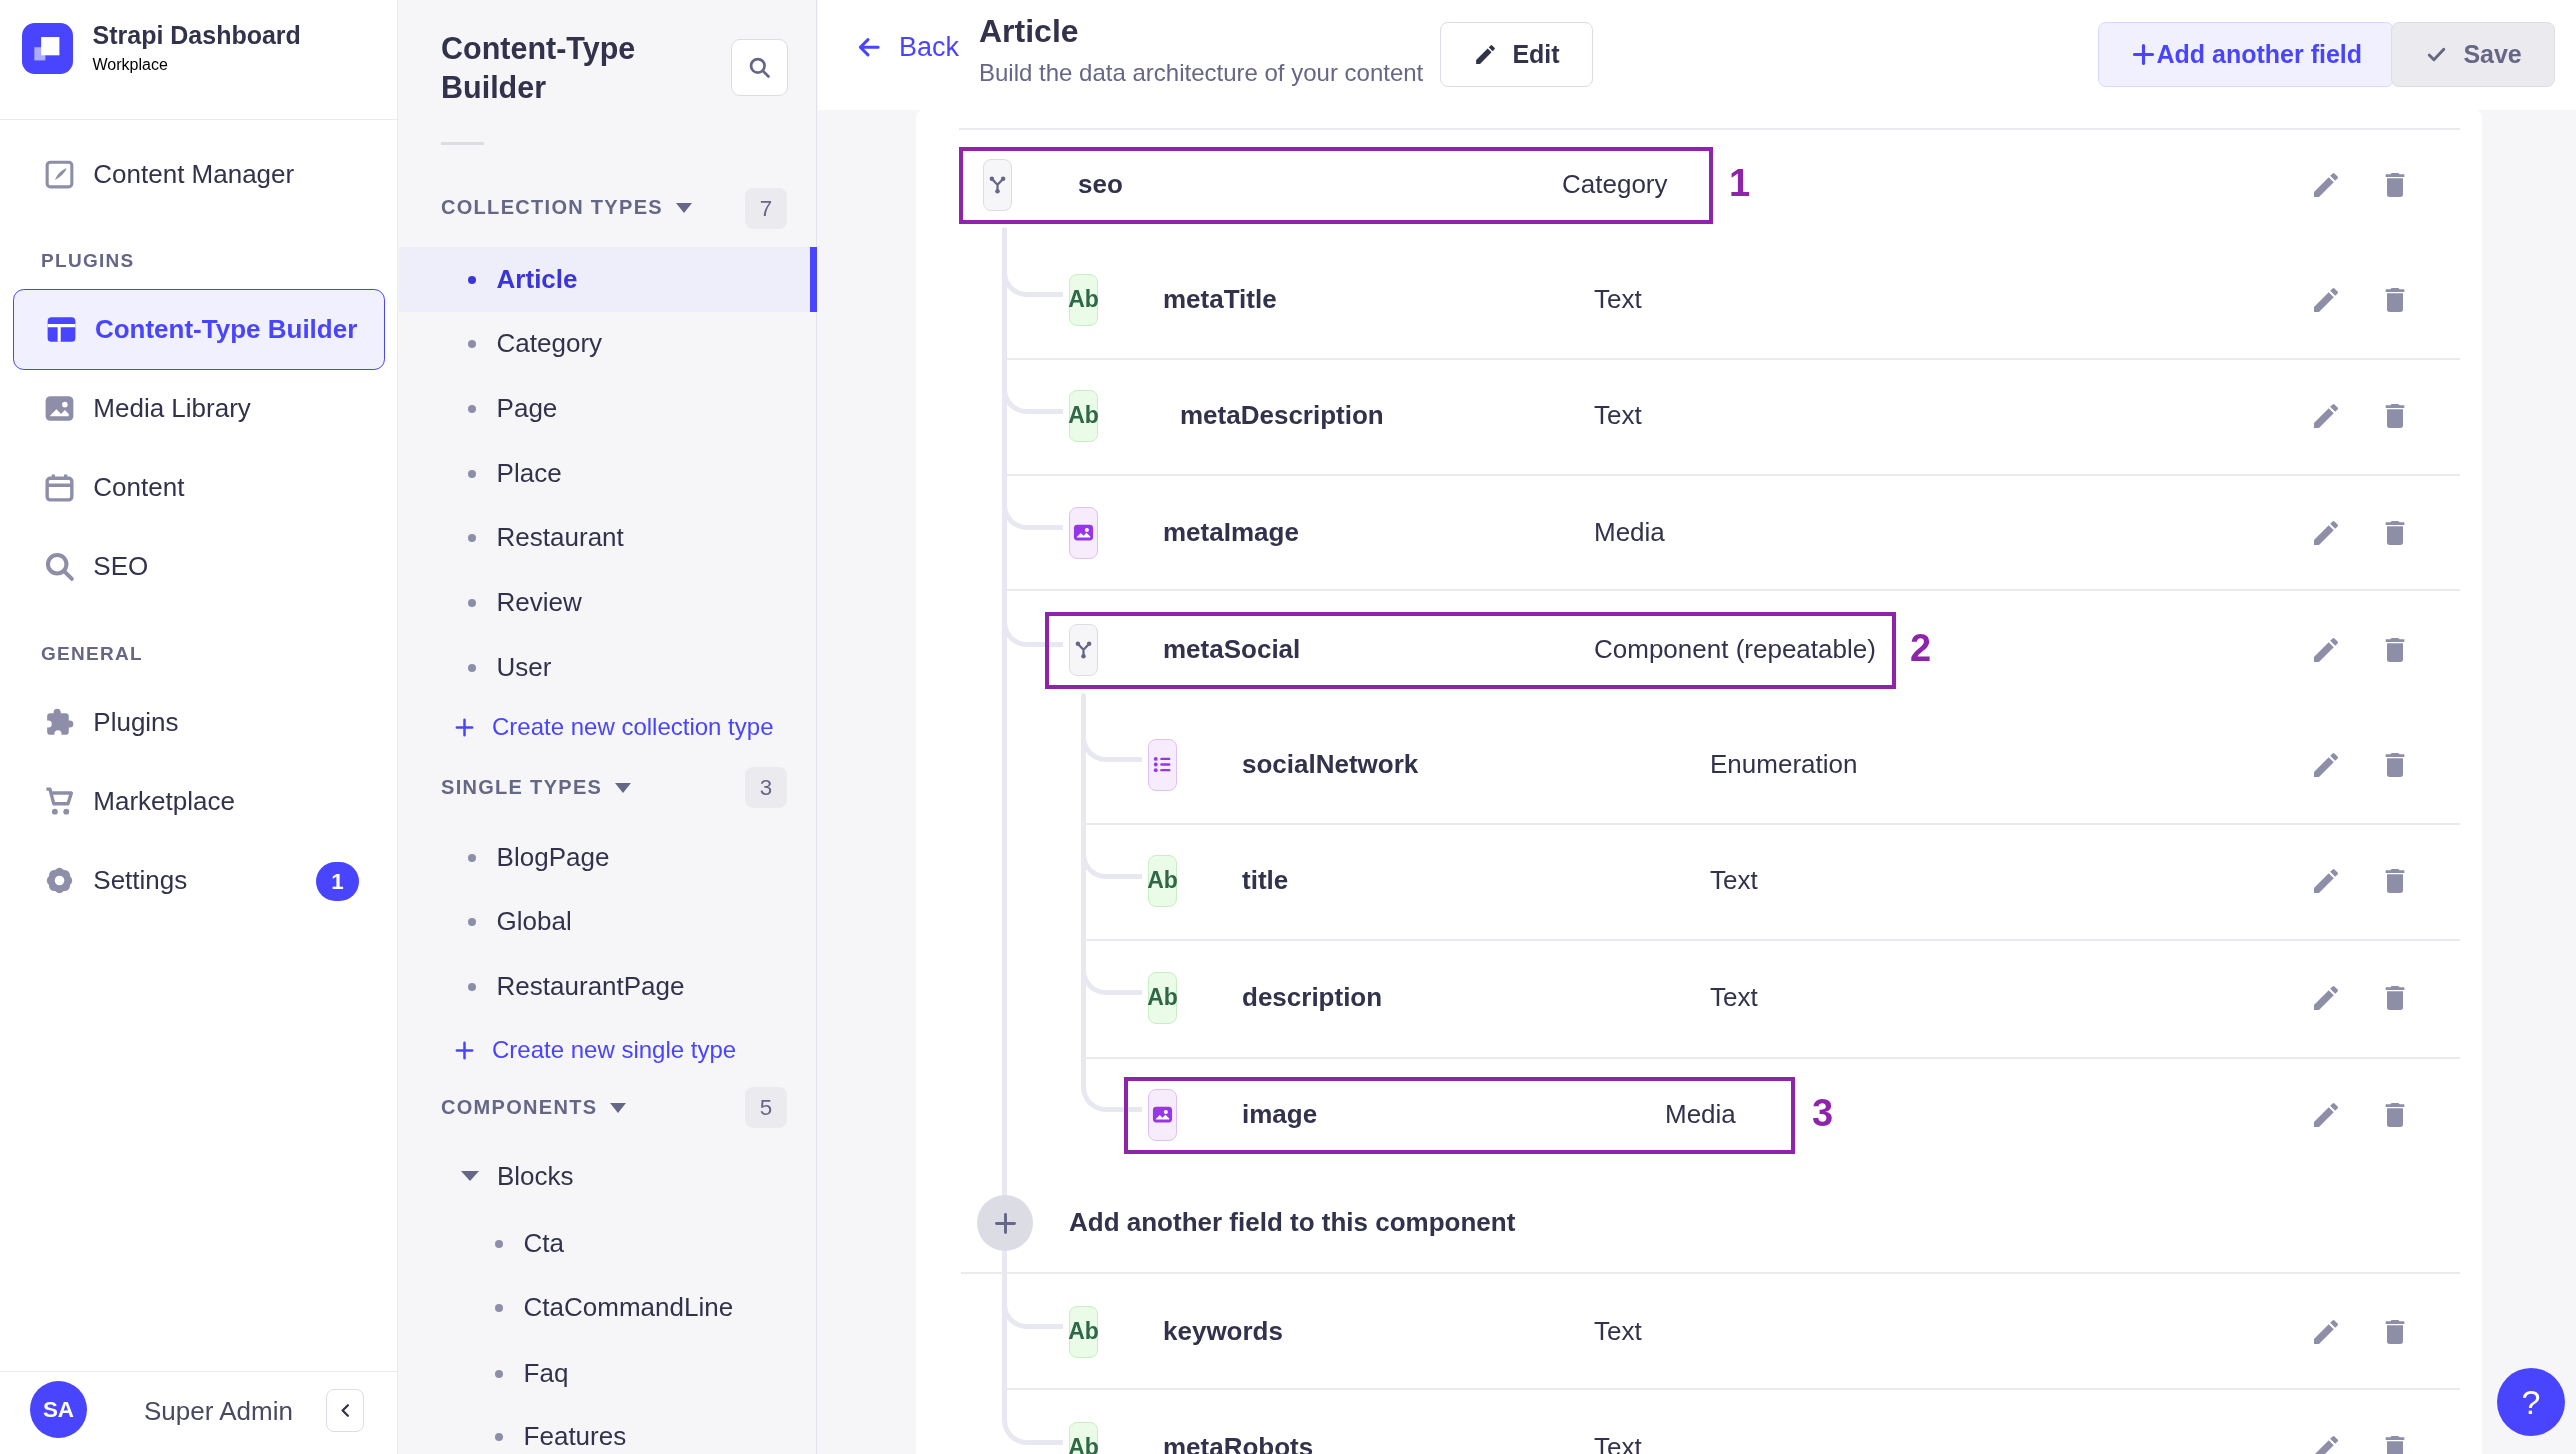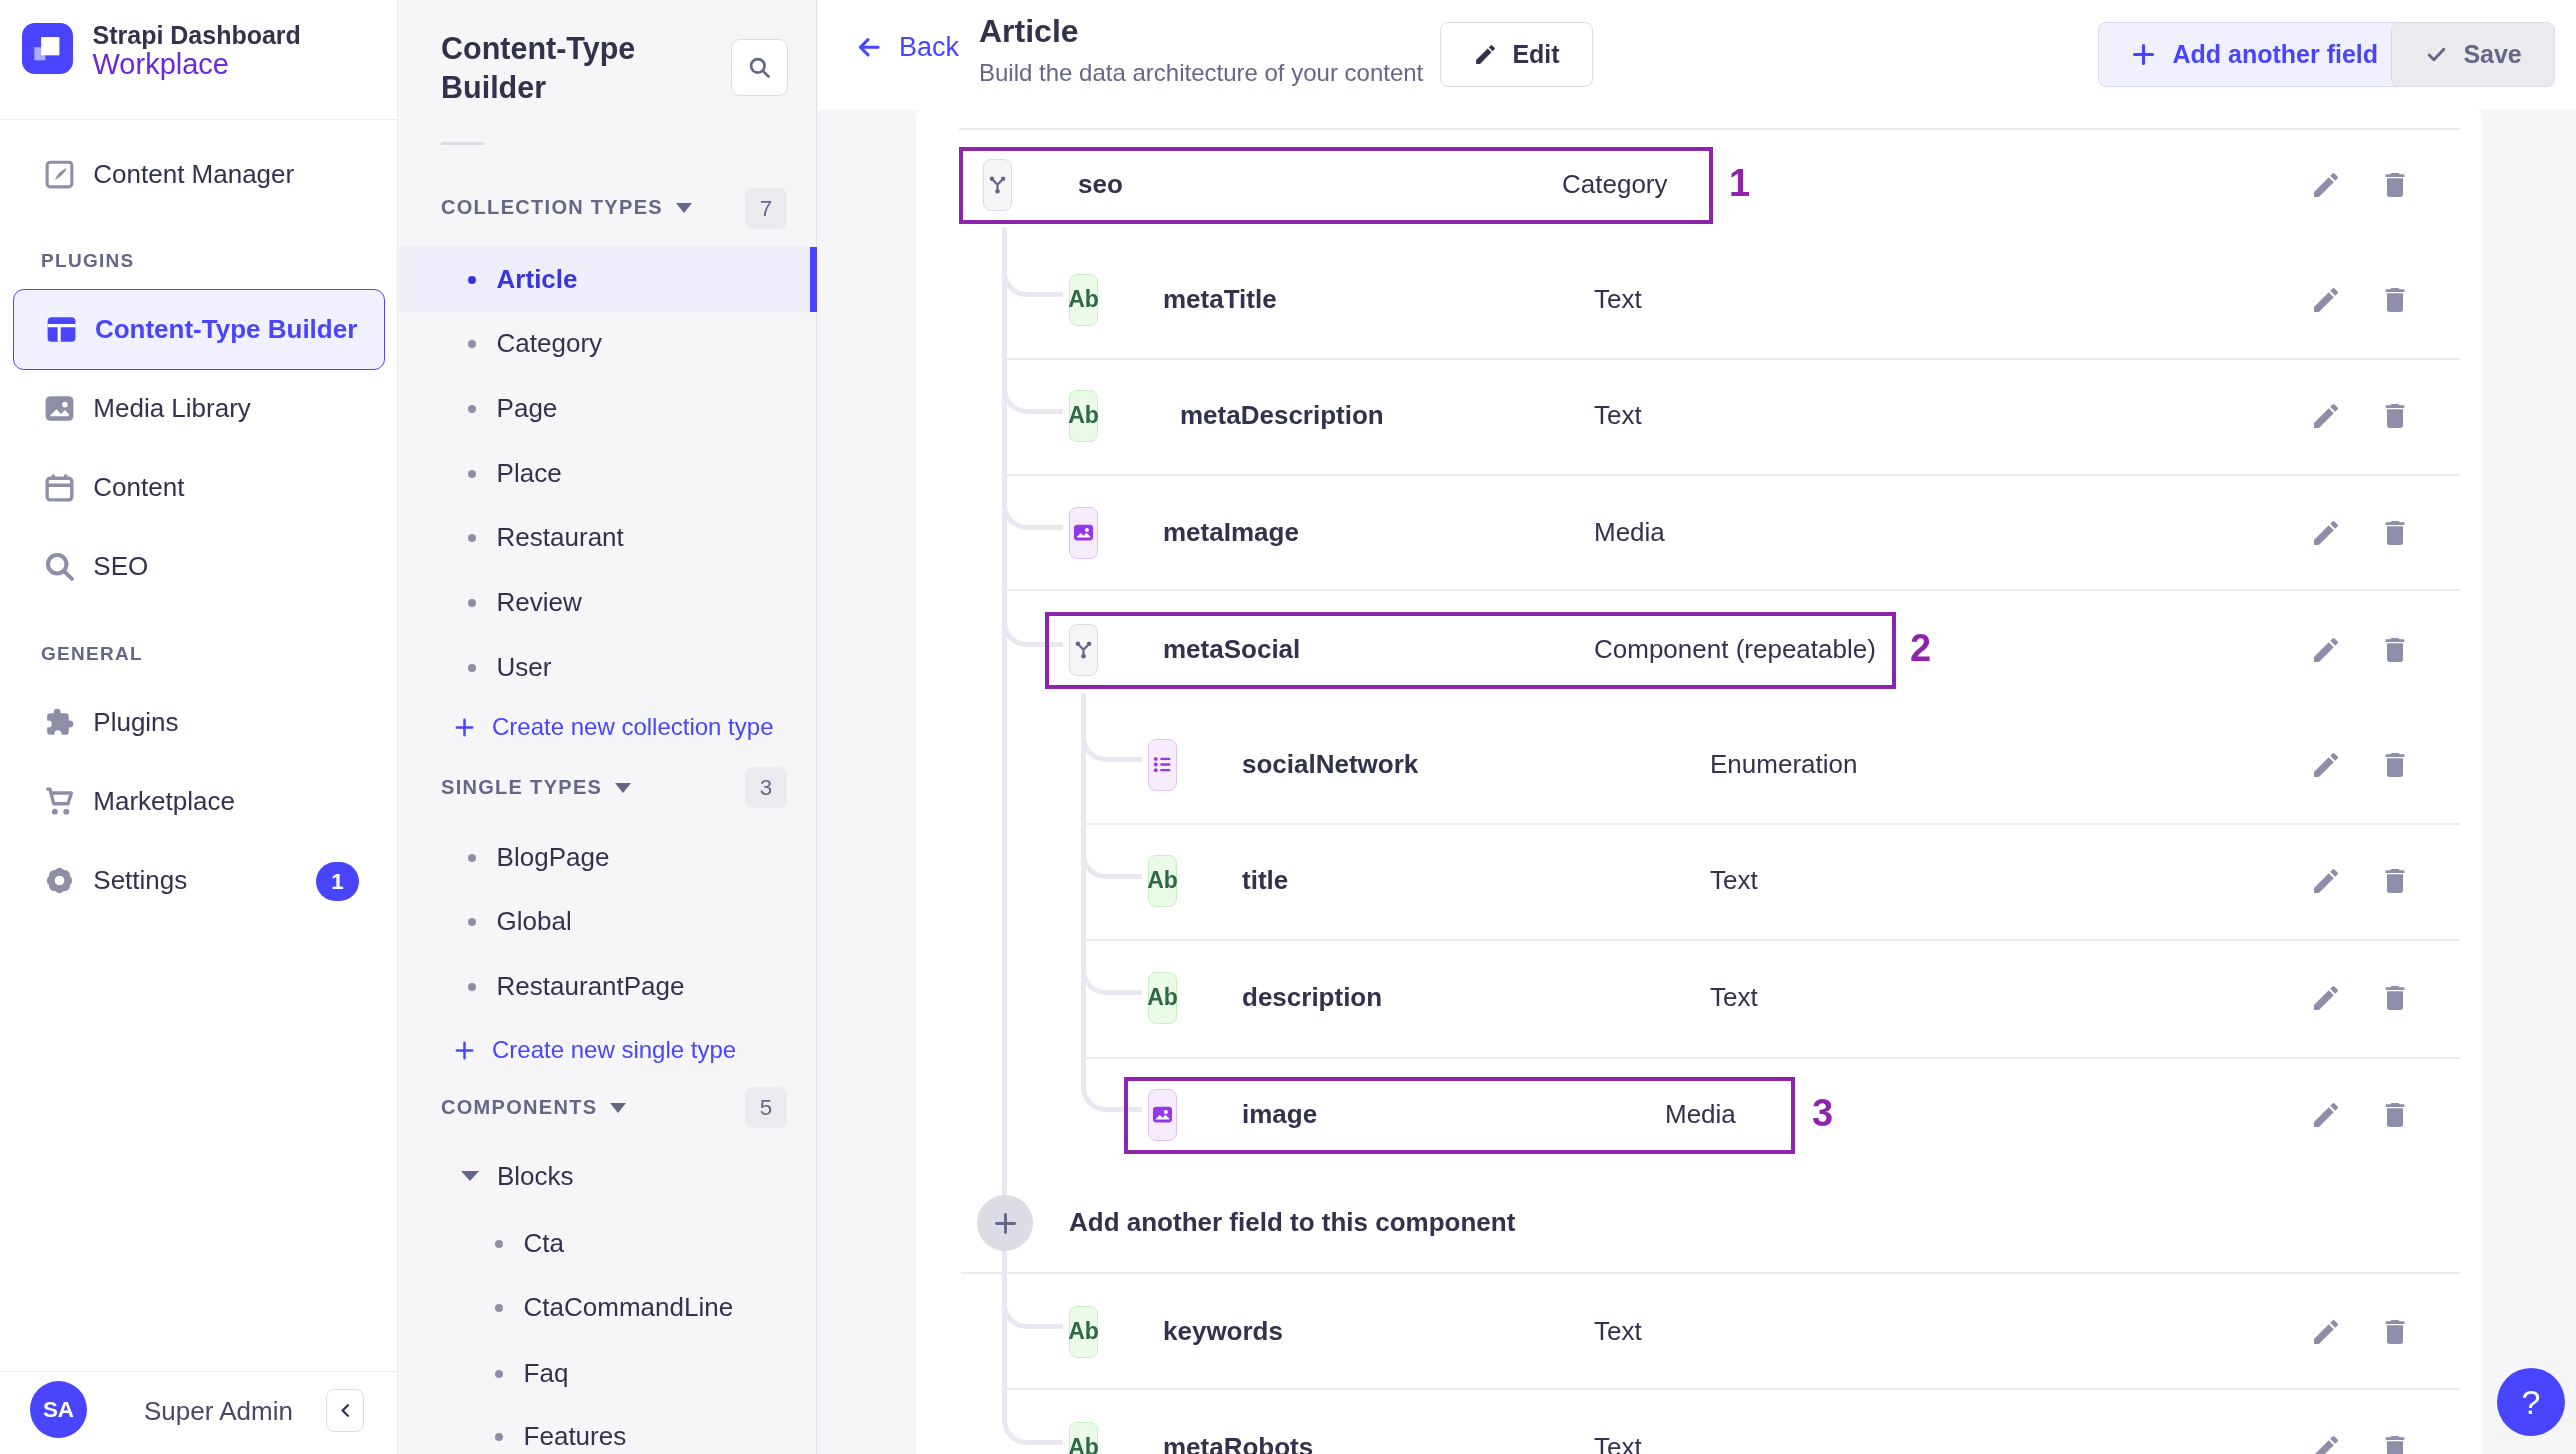--- a/index.html
+++ b/index.html
@@ -7,21 +7,21 @@
   html,body{width:2576px;height:1454px;overflow:hidden;background:#f6f6f9;
     font-family:"Liberation Sans",sans-serif;color:#32324d;position:relative}
   svg{display:block}
   button{font-family:inherit;cursor:pointer}
 
   
   .sidebar1{position:absolute;left:0;top:0;width:398px;height:1454px;background:#fff;border-right:0.9px solid #eaeaef}
   .brand{position:absolute;left:21.5px;top:20px;display:flex;gap:20px;align-items:center;width:359px}
   .brand-logo{width:51px;height:51px;flex:none}
   .brand-name{font-size:25px;font-weight:bold;color:#32324d;line-height:30.5px}
-  .brand-sub{font-size:29px;color:#6d28d9;line-height:27px}
+  .brand-sub{font-size:16px;color:#000000;line-height:27px}
   .s1div{position:absolute;left:0;top:119px;width:398px;height:0.9px;background:#eaeaef}
   .s1item{position:absolute;left:0;width:398px;height:79px;display:flex;align-items:center;gap:15.3px;padding-left:41px;font-size:26px;color:#32324d;cursor:pointer}
   .s1item .ic{width:37px;height:37px;color:#8e8ea9;flex:none}
   .s1label{position:absolute;left:41px;font-size:19px;font-weight:bold;letter-spacing:1.3px;color:#666687}
   .s1sel{position:absolute;left:12.6px;top:289px;width:372px;height:81px;border:1.8px solid var(--accent);
     background:#f0f0ff;border-radius:10.8px;display:flex;align-items:center;gap:15.3px;padding-left:29px;
     font-size:26px;font-weight:600;color:var(--accent);cursor:pointer}
   .s1sel .ic{width:37px;height:37px;color:var(--accent);flex:none}
   .s1badge{position:absolute;left:316px;top:862px;width:43px;height:39px;border-radius:20px;background:var(--accent);
     color:#fff;font-size:22.4px;font-weight:bold;display:flex;align-items:center;justify-content:center}
@@ -60,21 +60,21 @@
   .mheader{position:absolute;left:818px;top:0;width:1758px;height:110px;background:#fff}
   .back{position:absolute;left:36px;top:32px;display:flex;align-items:center;gap:14.4px;font-size:27px;
     color:var(--accent);background:none;border:none}
   .back .ic{width:30.5px;height:30.5px}
   .ptitle{position:absolute;left:161px;top:12.6px;font-size:32px;font-weight:bold;color:#32324d}
   .psub{position:absolute;left:161px;top:59px;font-size:24px;color:#666687}
   .editbtn{position:absolute;left:622px;top:22.4px;height:65px;padding:0 32px;background:#fff;border:0.9px solid #dcdce4;
     border-radius:8px;font-size:25px;font-weight:600;color:#32324d;display:flex;align-items:center;gap:14.4px}
   .editbtn .ic{width:25px;height:25px;color:#32324d}
   .addbtn{position:absolute;left:1280px;top:22.4px;height:65px;padding:0 30.5px;background:#f0f0ff;border:0.9px solid #d9d8ff;
-    border-radius:8px;font-size:25px;font-weight:bold;color:var(--accent);display:flex;align-items:center;gap:16px}
+    border-radius:8px;font-size:25px;font-weight:bold;color:var(--accent);display:flex;align-items:center;gap:0}
   .addbtn .ic{width:27px;height:27px}
   .savebtn{position:absolute;left:1573px;top:22.4px;height:65px;padding:0 32px;background:#eaeaef;border:0.9px solid #dcdce4;
     border-radius:8px;font-size:25px;font-weight:bold;color:#666687;display:flex;align-items:center;gap:14.4px}
   .savebtn .ic{width:25px;height:25px}
 
   
   .card{position:absolute;left:916px;top:110px;width:1566px;height:1345px;background:#fff;border-radius:7.2px 7.2px 0 0}
   .hdiv{position:absolute;height:1.8px;background:#eaeaef}
   .trunk{position:absolute;width:5.4px;background:#e8e8f0;border-radius:2.7px}
   .branch{position:absolute;width:61px;height:38px;border-left:5.4px solid #e8e8f0;border-bottom:5.4px solid #e8e8f0;

